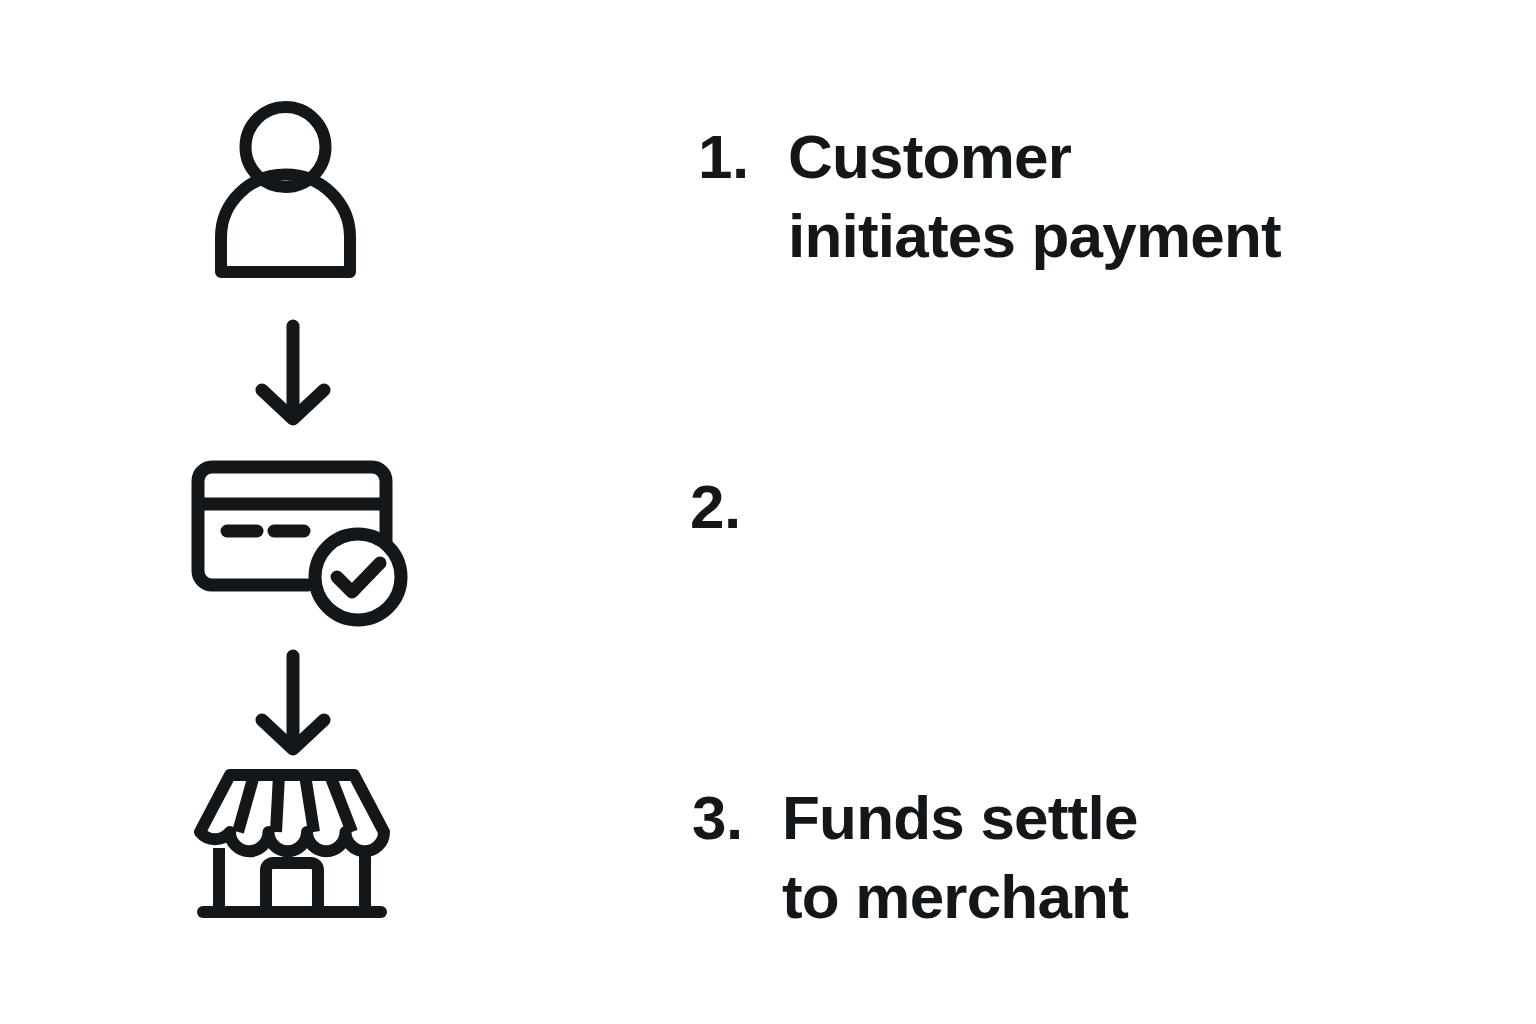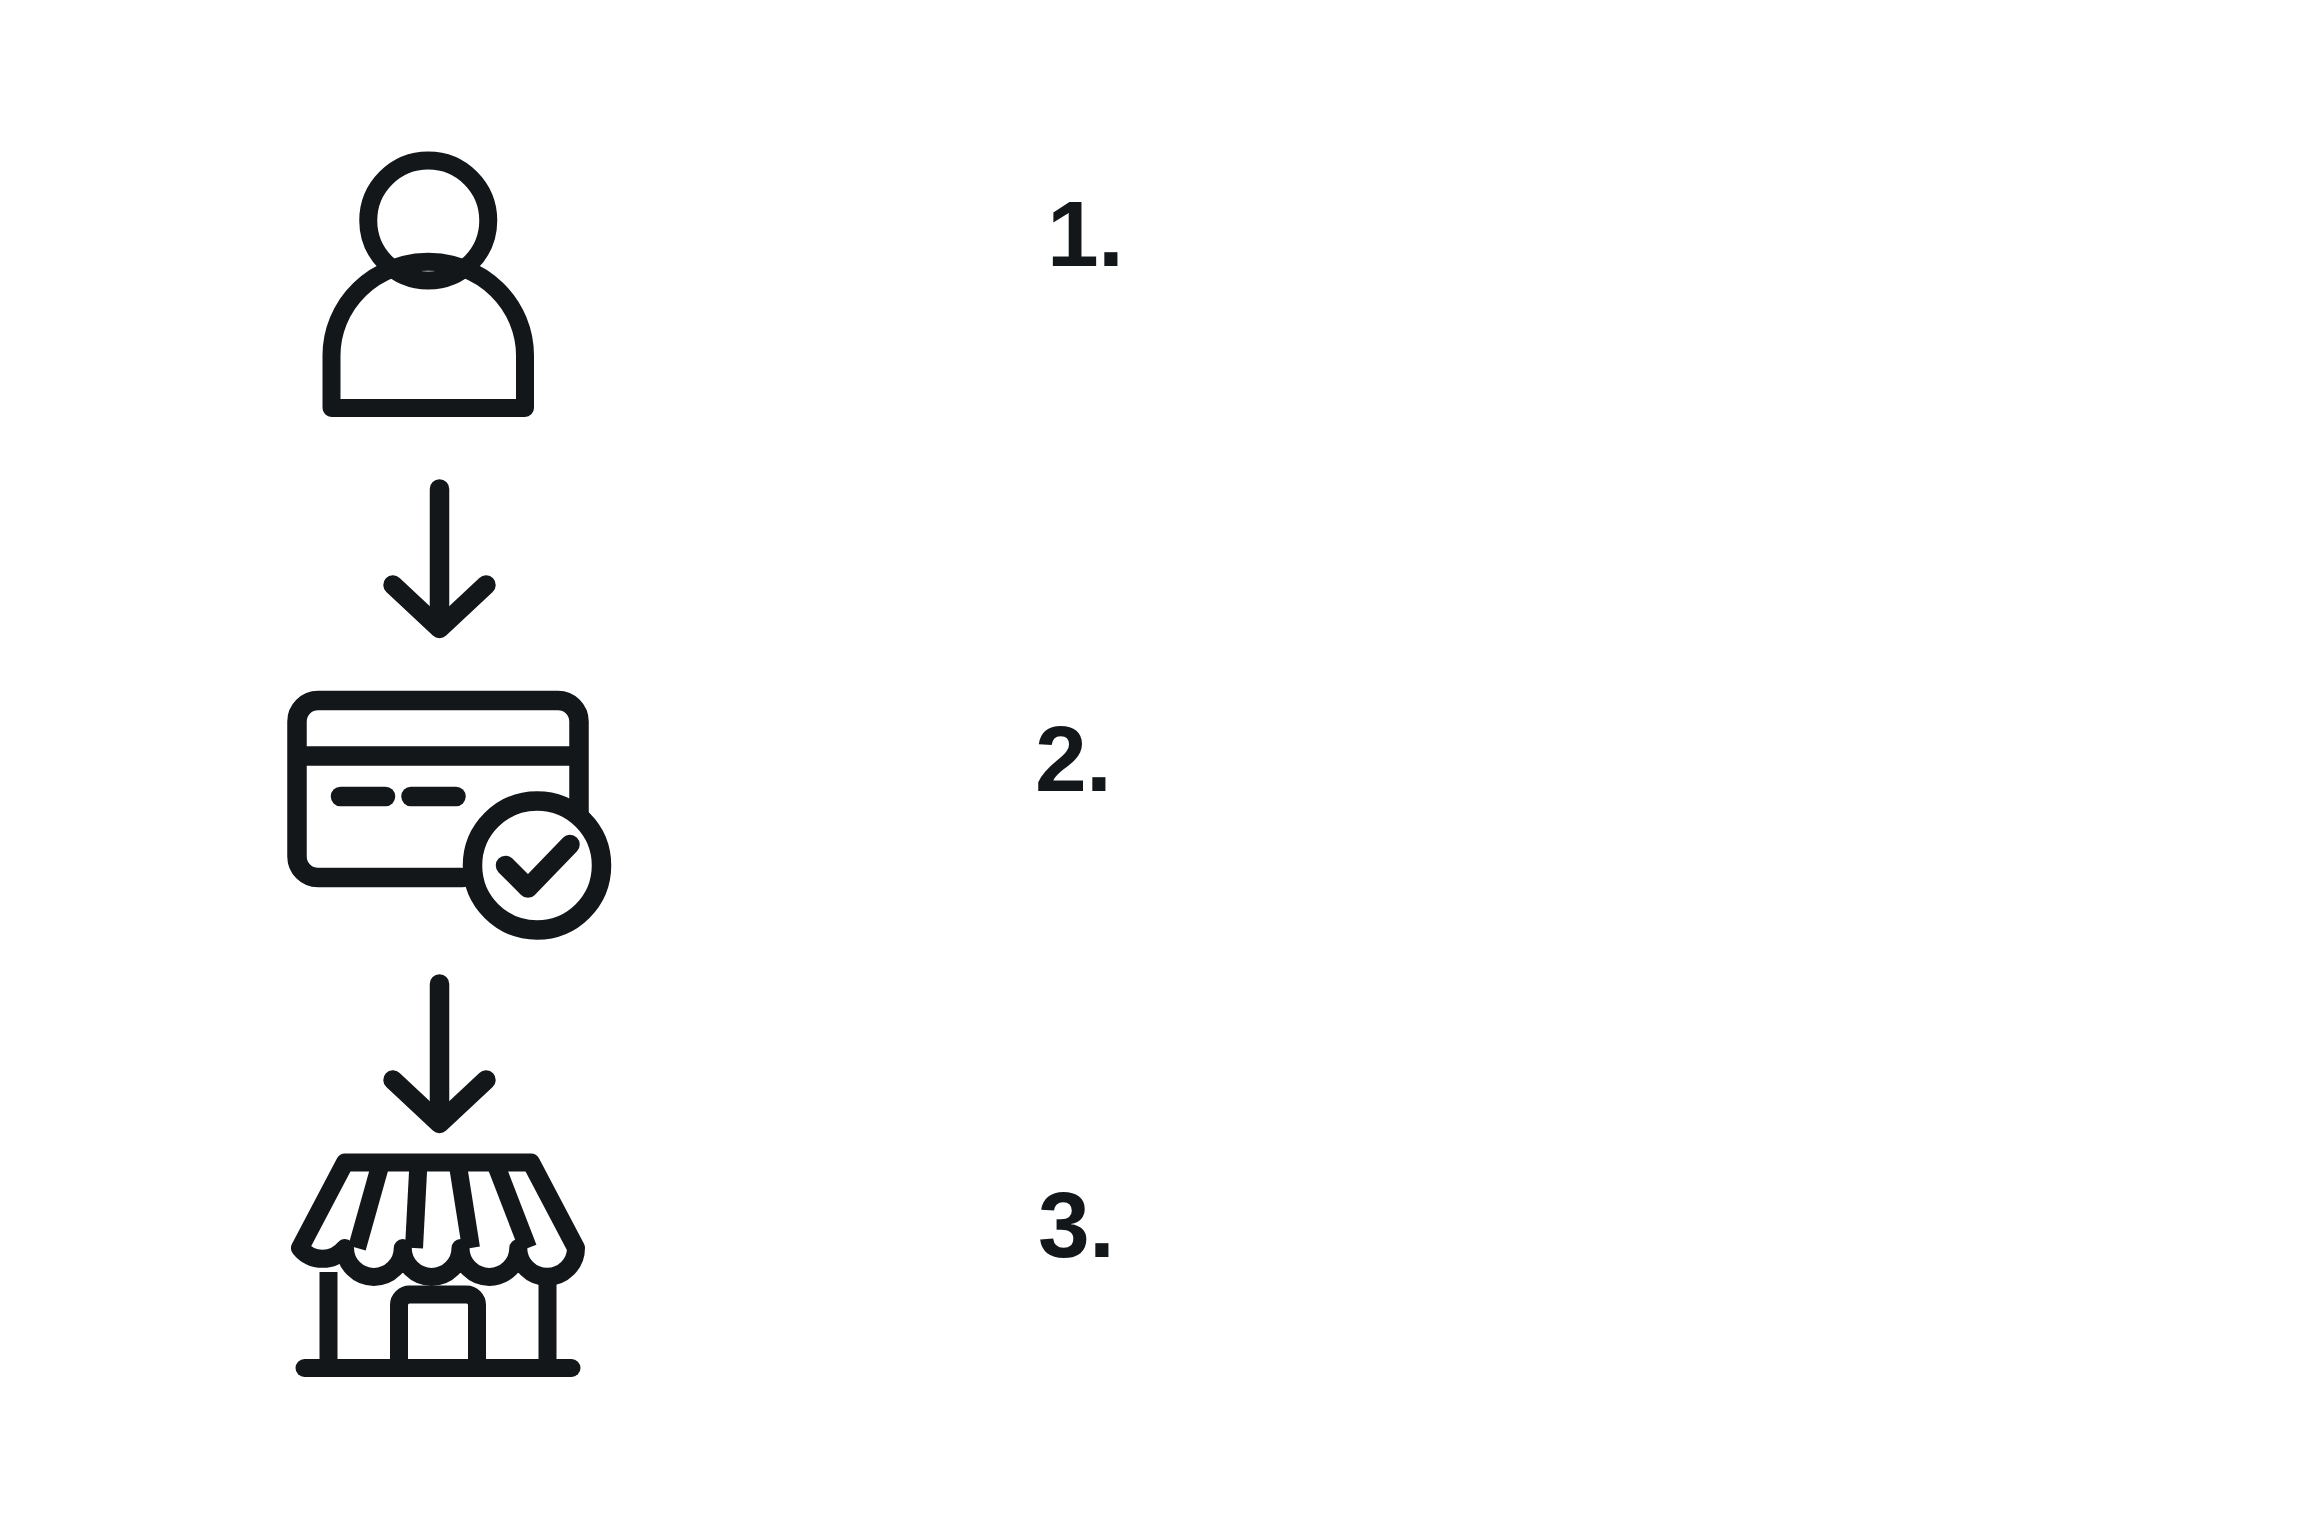--- a/index.html
+++ b/index.html
@@ -86,20 +86,22 @@
     <div class="icon-cell">
       <svg width="175" height="185" viewBox="0 0 175 185" fill="none" aria-label="customer">
 
         <circle cx="87.5" cy="52" r="40" stroke="#13171a" stroke-width="12"></circle>
 
         <path d="M23 177 L23 142 A64 62 0 0 1 152 142 L152 177 Z" stroke="#13171a" stroke-width="12" stroke-linejoin="round" stroke-linecap="round" fill="none"></path>
       </svg>
     </div>
     <div class="text-cell">
       <div class="step-num">1.</div>
+      <div class="step-label">Customer
+initiates payment</div>
     </div>
   </div>
 
   <div class="connector" id="connector-1">
     <svg width="90" height="110" viewBox="0 0 90 110" fill="none" aria-label="arrow down">
       <path d="M45 8 L45 98" stroke="#13171a" stroke-width="13" stroke-linecap="round"></path>
       <path d="M14 72 L45 101 L76 72" stroke="#13171a" stroke-width="13" stroke-linecap="round" stroke-linejoin="round" fill="none"></path>
     </svg>
   </div>
 
@@ -150,16 +152,18 @@
         <path d="M27 88 L27 148" stroke="#13171a" stroke-width="12" stroke-linecap="butt"></path>
         <path d="M173 88 L173 148" stroke="#13171a" stroke-width="12" stroke-linecap="butt"></path>
 
         <path d="M74 148 L74 110 A7 7 0 0 1 81 103 L119 103 A7 7 0 0 1 126 110 L126 148" stroke="#13171a" stroke-width="12" stroke-linejoin="round" fill="none"></path>
 
         <path d="M11 152 L189 152" stroke="#13171a" stroke-width="12" stroke-linecap="round"></path>
       </svg>
     </div>
     <div class="text-cell">
       <div class="step-num">3.</div>
+      <div class="step-label">Funds settle
+to merchant</div>
     </div>
   </div>
 
 </div>
 
 </body></html>

